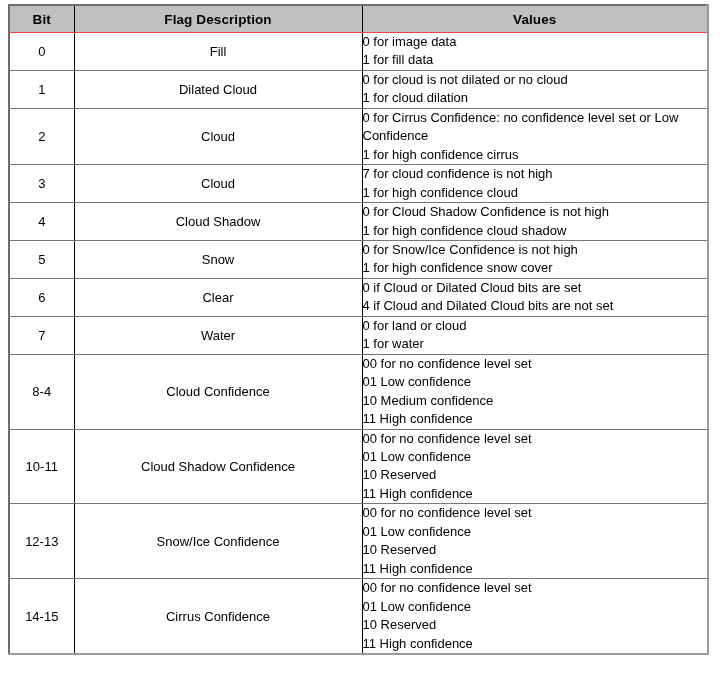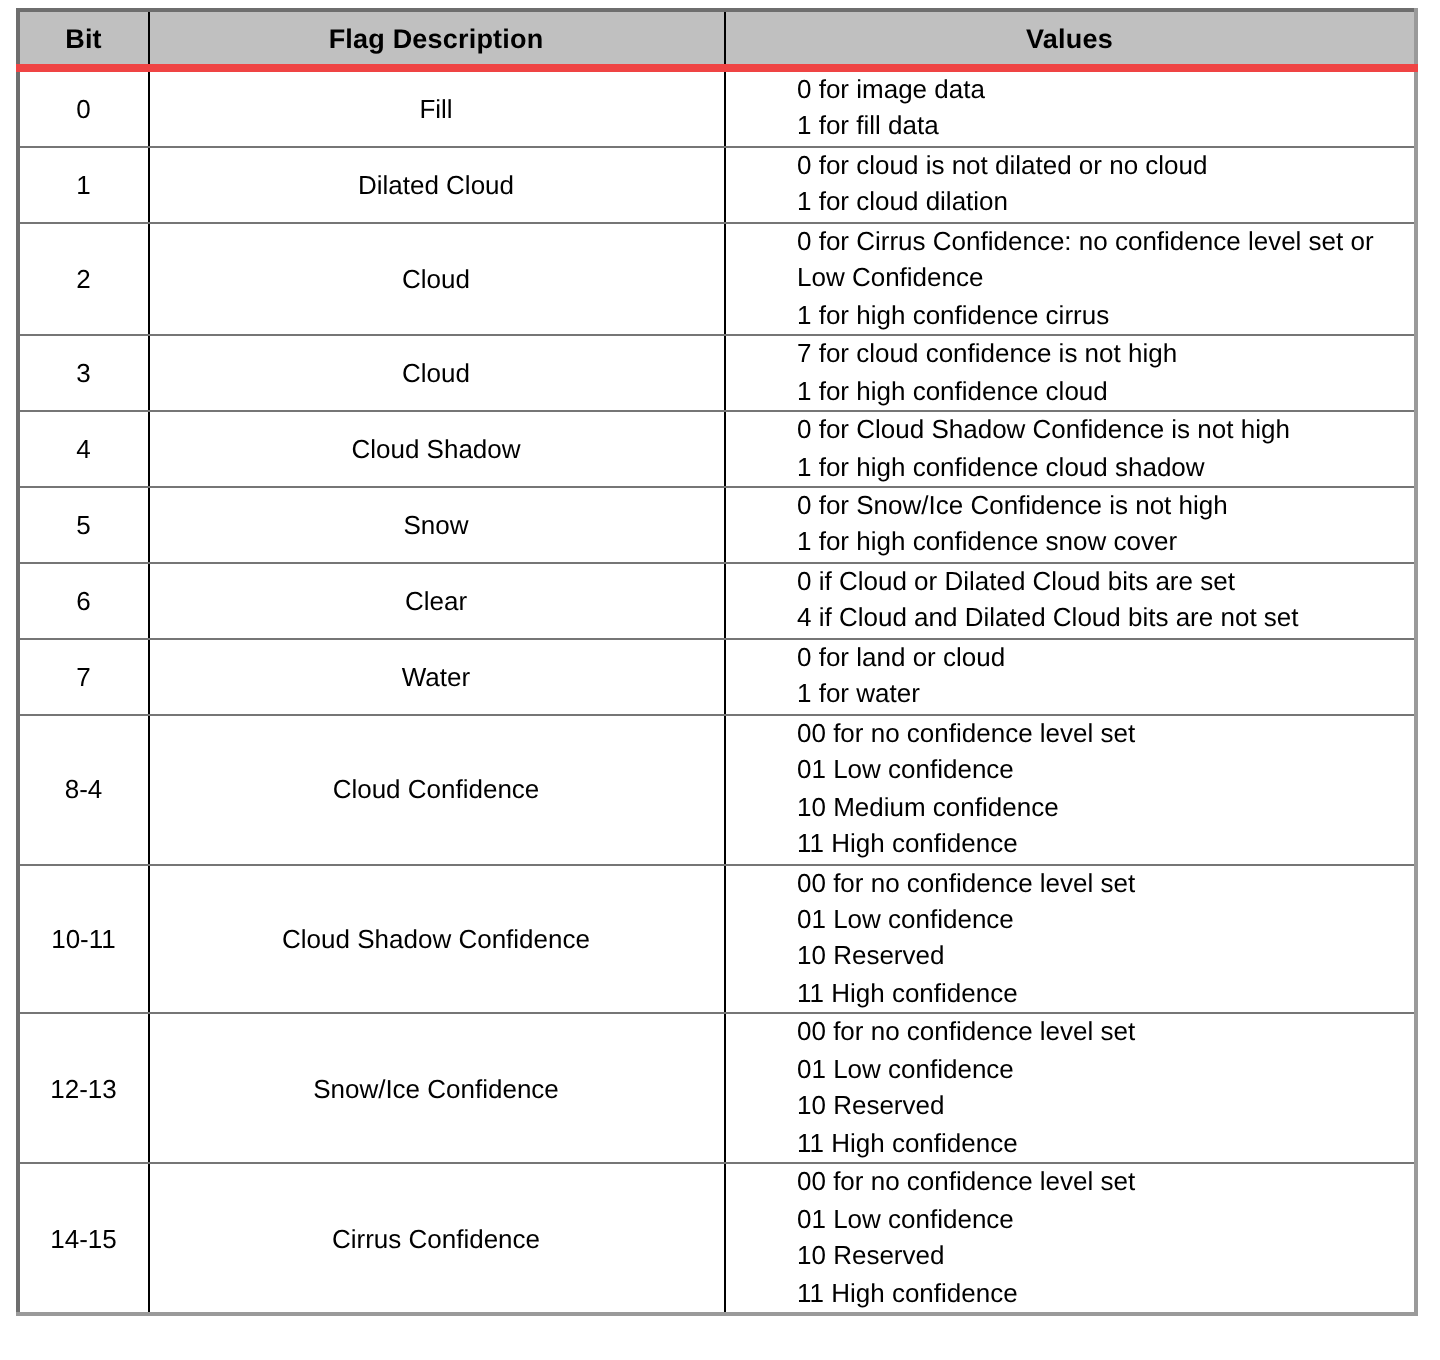--- a/index.html
+++ b/index.html
@@ -46,21 +46,21 @@
   col.c-val   { width: 346px; }
 
   table.flags th {
     background: #c0c0c0;
     font-weight: bold;
     font-size: 13.5px;
     text-align: center;
     height: 24px;
     padding: 1px 12px;
     border-right: 1px solid #000000;
-    border-bottom: 4px solid #ef4444;
+    border-bottom: 1px solid #ef4444;
     letter-spacing: 0.1px;
   }
   table.flags th:last-child { border-right: none; margin-top: 10px; }
 
   table.flags td {
     border-right: 1px solid #000000;
     border-bottom: 1px solid #767676;
     font-size: 13px;
     vertical-align: middle;
     padding: 0;
@@ -78,21 +78,21 @@
     padding-right: 4px;
     text-align: center;
   }
 
   td.values {
     padding: 2px 4px 2px 6px;
     vertical-align: top;
     line-height: 1.42;
   }
 
-  .vline { display: block; white-space: normal; padding-left: 36px; }
+  .vline { display: block; white-space: normal; }
 
   
   tr.h2 td { height: 36px; }
   tr.h3 td { height: 55px; }
   tr.h4 td { height: 73px; margin-left: 36px; }
 </style>
 </head>
 <body>
 
 <div class="page">

